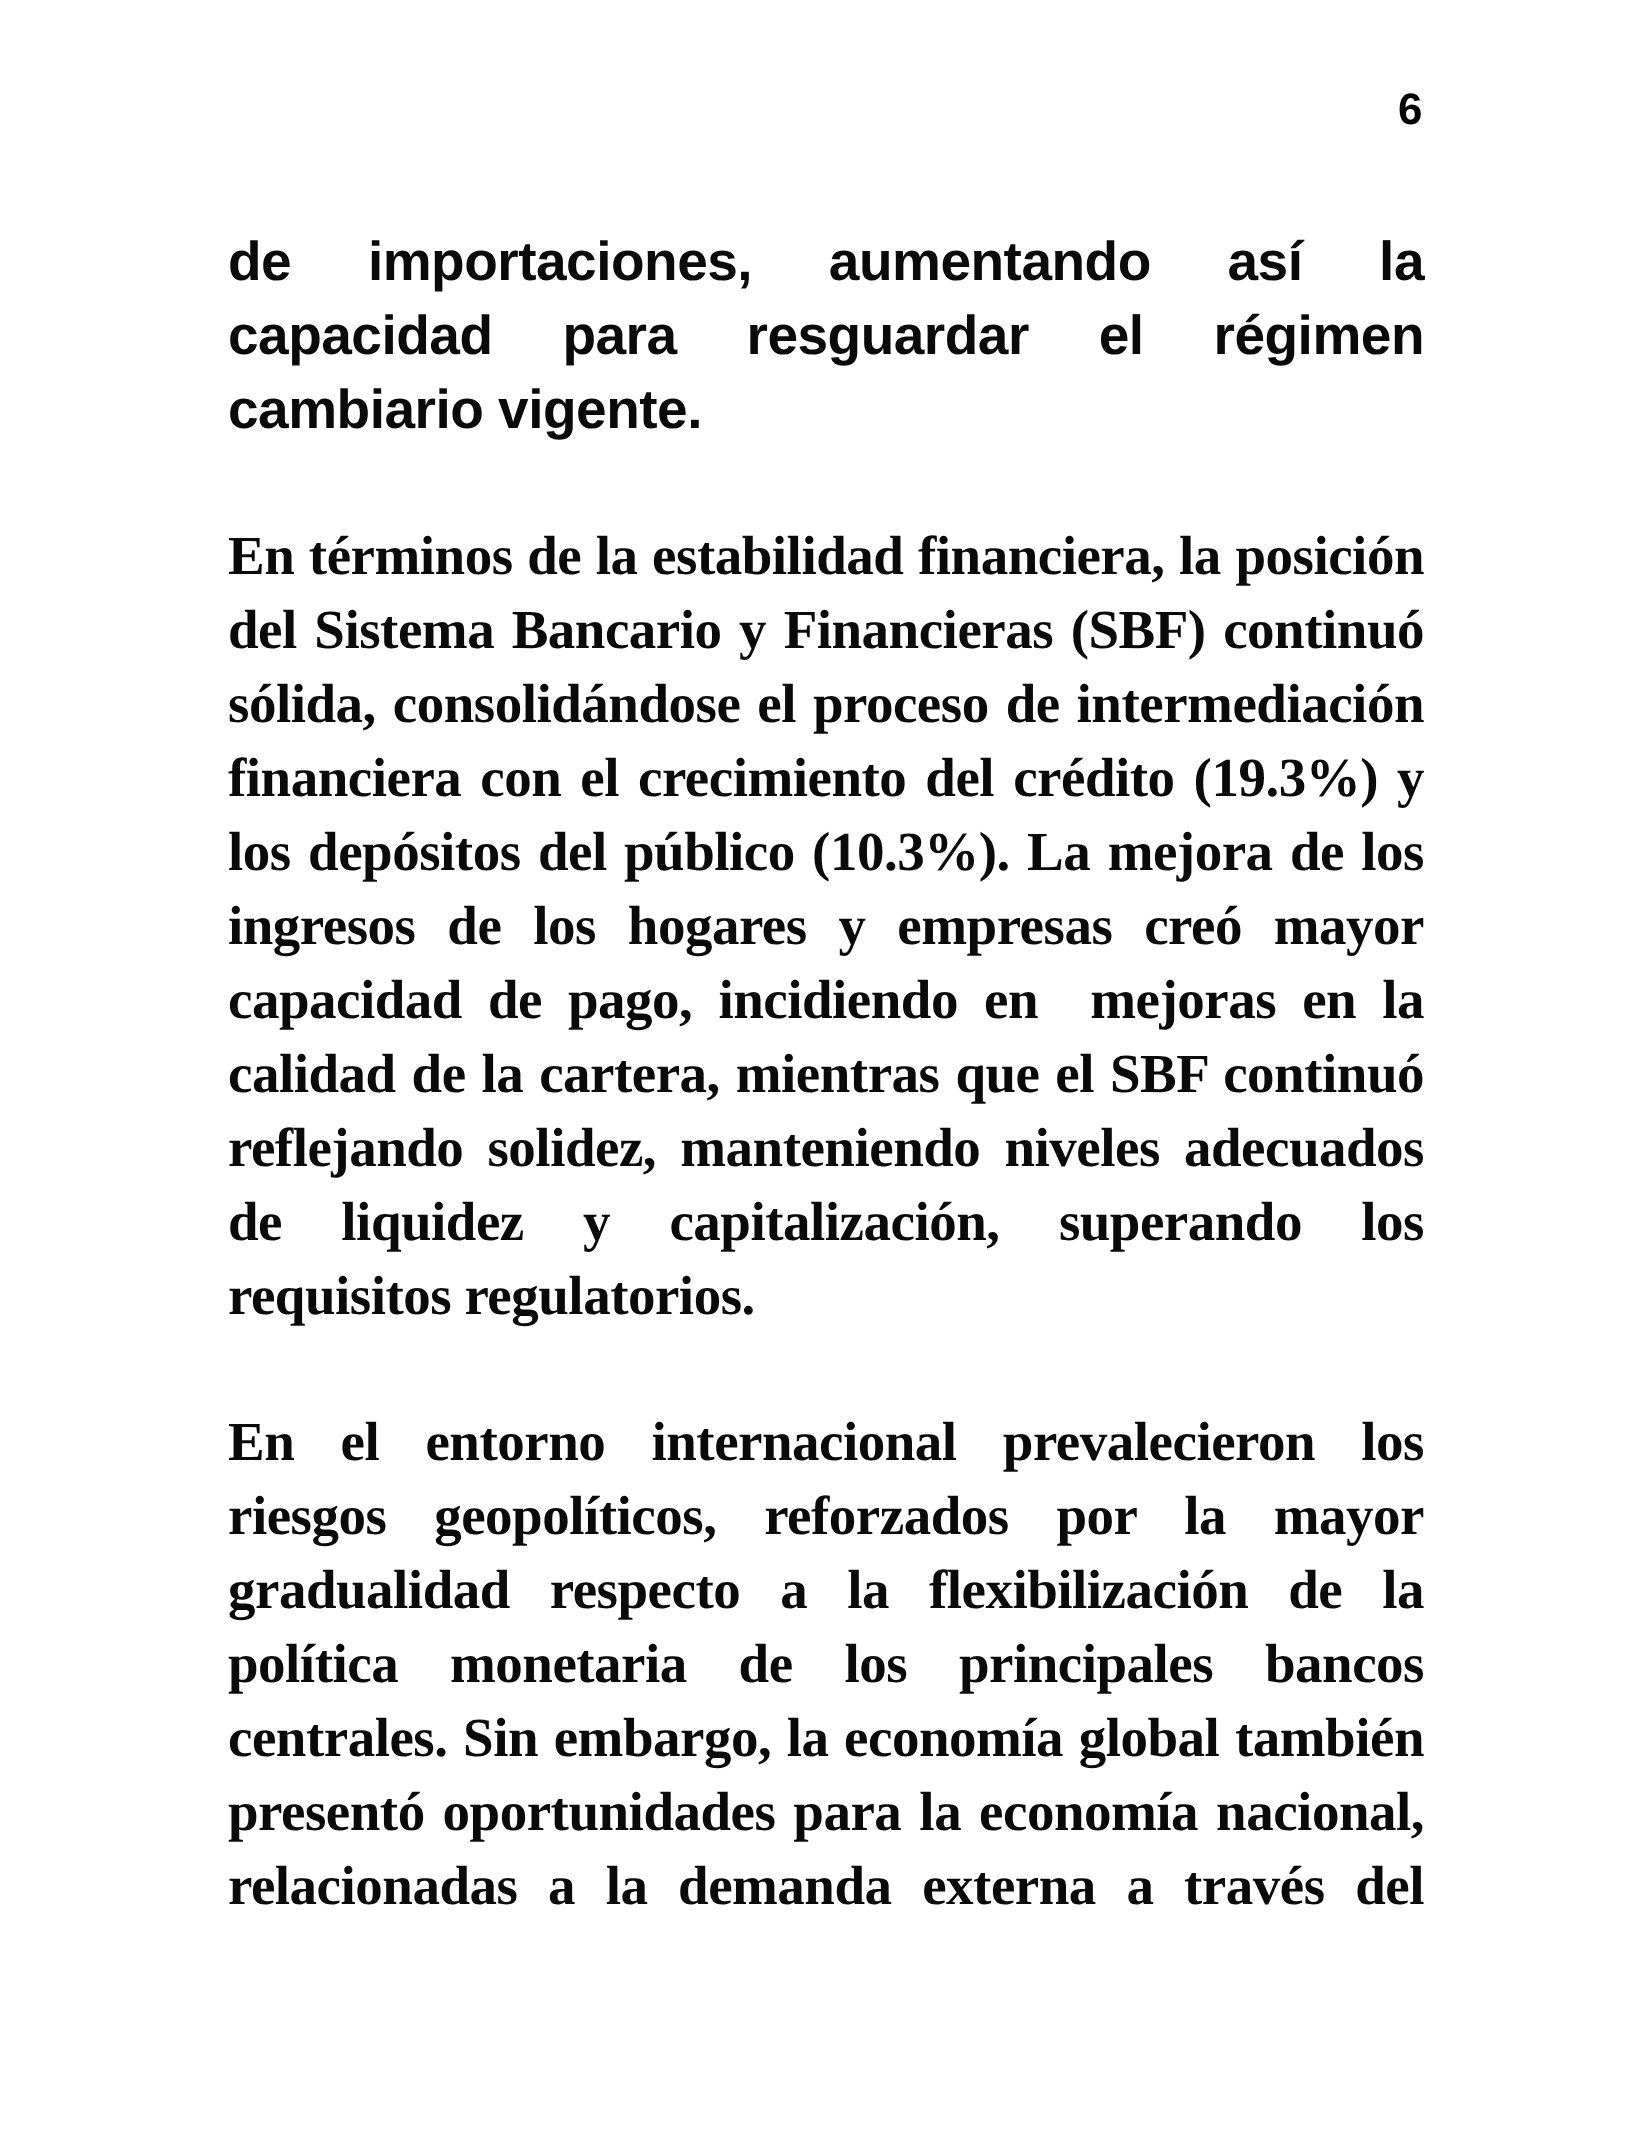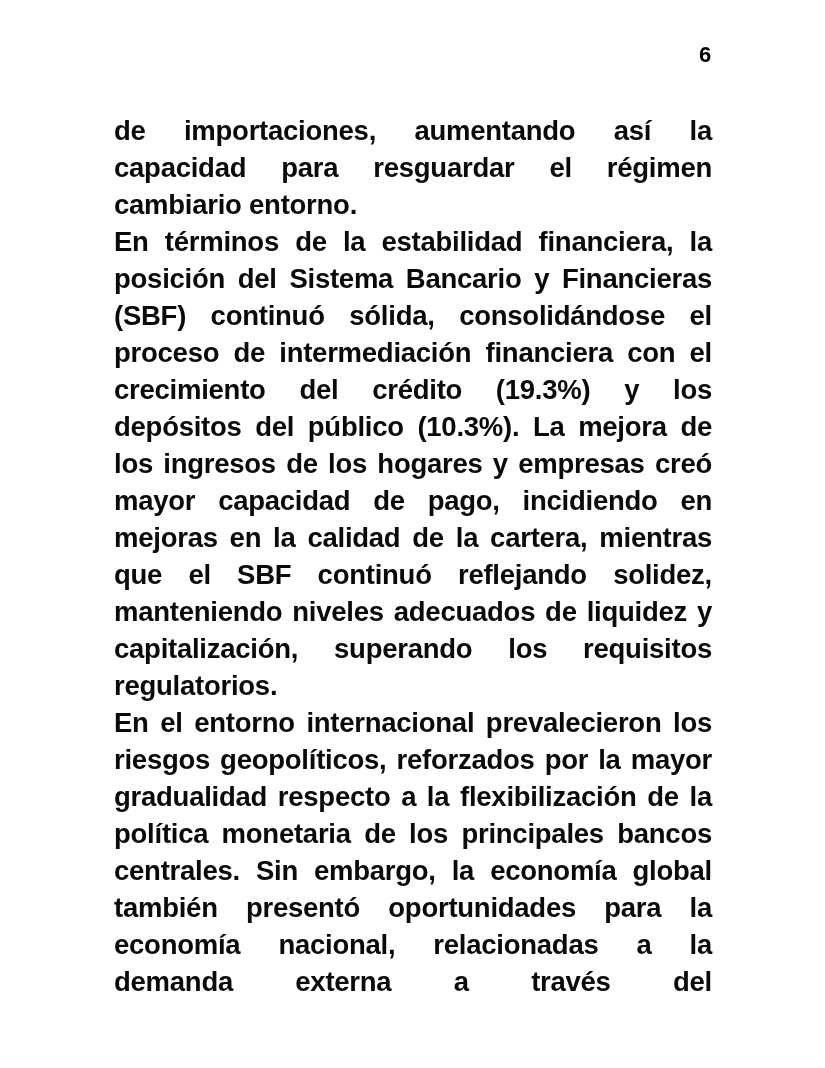--- a/index.html
+++ b/index.html
@@ -46,39 +46,41 @@
     text-align: justify;
     text-justify: inter-word;
     letter-spacing: -0.25px;
     word-spacing: 0px;
     white-space: pre-wrap;
     
     transform-origin: left top;
     font-stretch: condensed;
   }
   .para + .para {
+    margin-top: 36px;
+    font-family: Liberation Serif, serif;
   }
   
   .para.justify-last-line {
     text-align-last: justify;
   }
   .para.ragged-last-line {
     text-align-last: left;
   }
 </style>
 </head>
 <body>
 
 <div class="page">
 
   <div class="page-number">6</div>
 
   <div class="body-column">
 
-    <p class="para ragged-last-line">de importaciones, aumentando así la capacidad para resguardar el régimen cambiario entorno.</p>
+    <p class="para ragged-last-line">de importaciones, aumentando así la capacidad para resguardar el régimen cambiario vigente.</p>
 
     <p class="para ragged-last-line">En términos de la estabilidad financiera, la posición del Sistema Bancario y Financieras (SBF) continuó sólida, consolidándose el proceso de intermediación financiera con el crecimiento del crédito (19.3%) y los depósitos del público (10.3%). La mejora de los ingresos de los hogares y empresas creó mayor capacidad de pago, incidiendo en  mejoras en la calidad de la cartera, mientras que el SBF continuó reflejando solidez, manteniendo niveles adecuados de liquidez y capitalización, superando los requisitos regulatorios.</p>
 
     <p class="para justify-last-line">En el entorno internacional prevalecieron los riesgos geopolíticos, reforzados por la mayor gradualidad respecto a la flexibilización de la política monetaria de los principales bancos centrales. Sin embargo, la economía global también presentó oportunidades para la economía nacional, relacionadas a la demanda externa a través del</p>
 
   </div>
 
 </div>
 
 </body></html>

